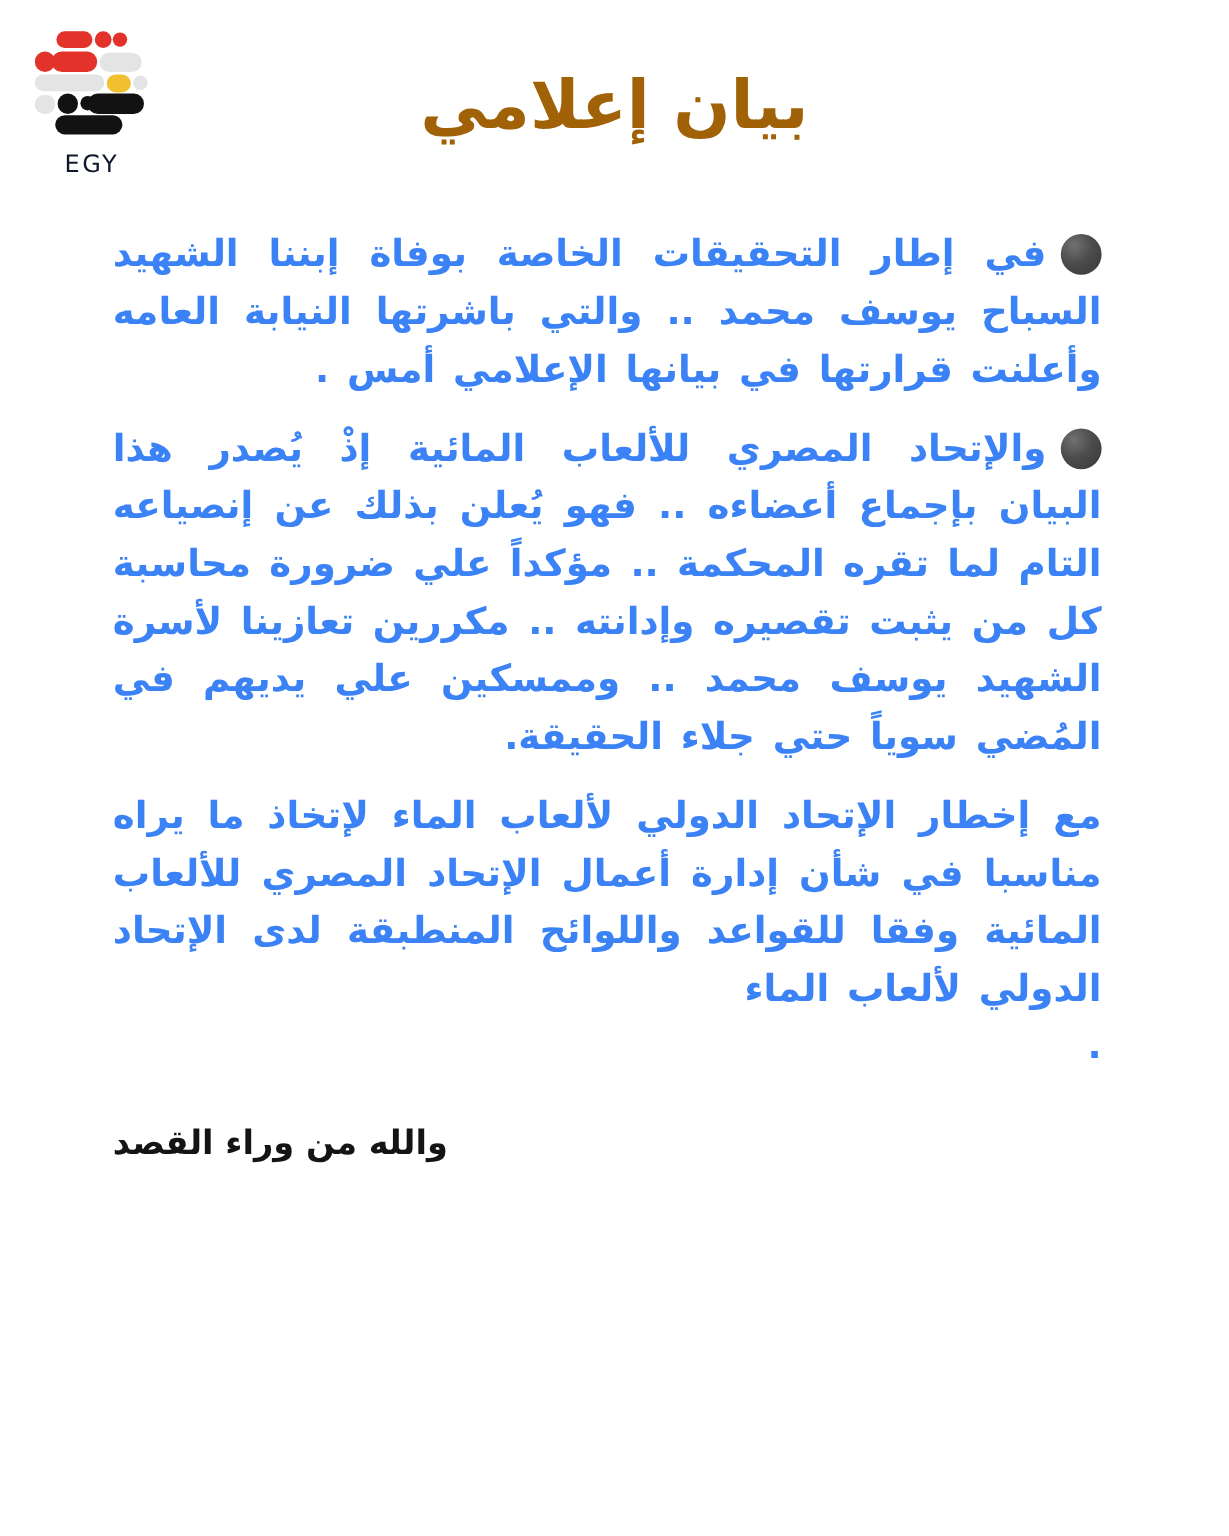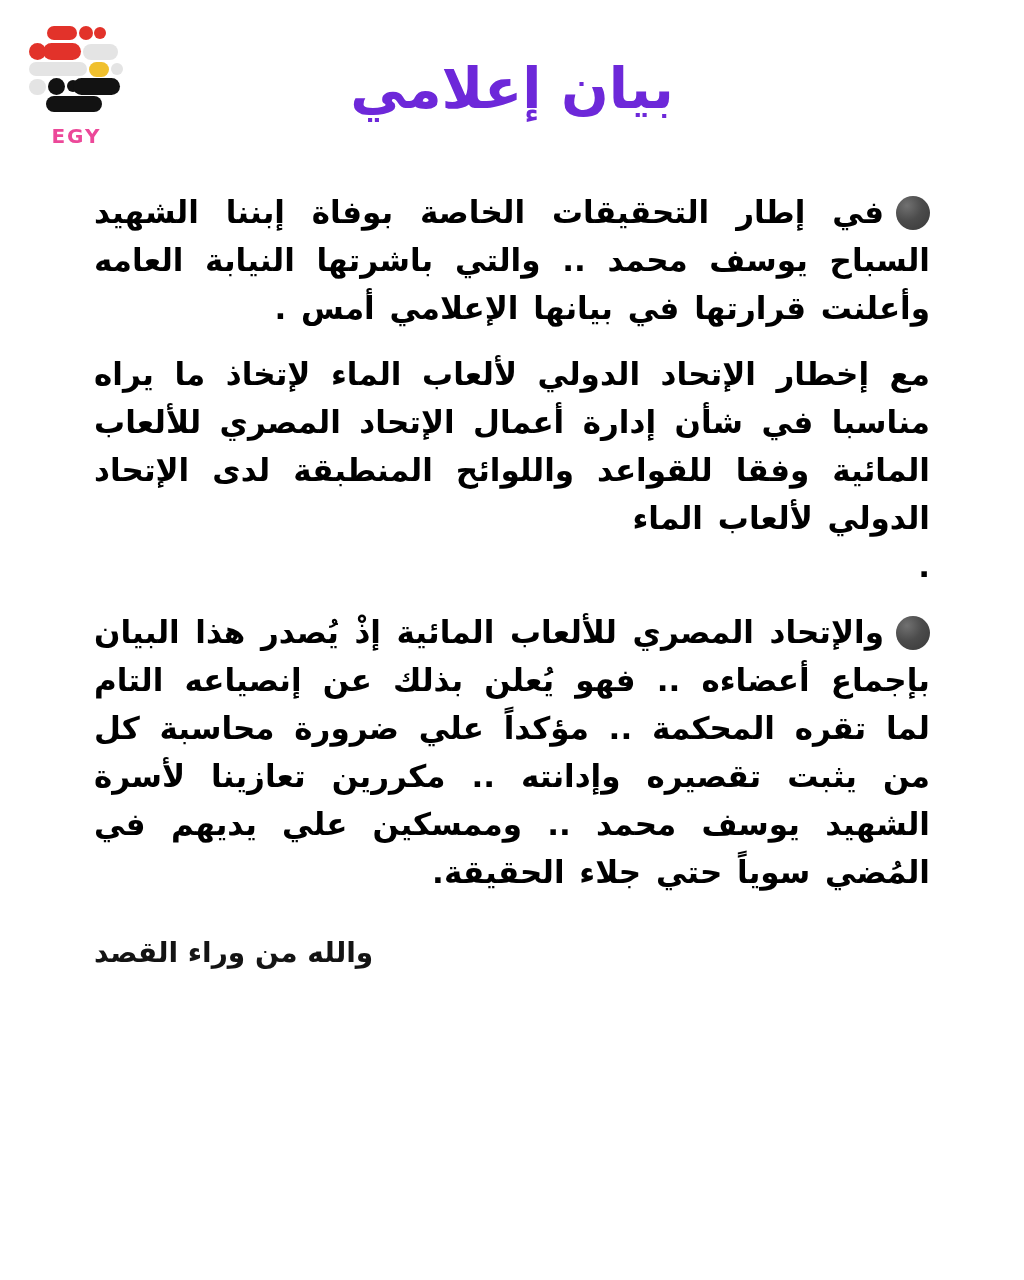--- a/index.html
+++ b/index.html
@@ -53,48 +53,48 @@
   .s13 { left:44px; top:52px; width:47px; height:17px; border-radius:9px; }
   .s14 { left:17px; top:70px; width:56px; height:16px; border-radius:8px; }
   .logo-caption {
     position: absolute;
     left: 0;
     top: 98px;
     width: 95px;
     text-align: center;
     font-size: 20px;
     letter-spacing: 2px;
-    color: #ec4899;
-    font-weight: 700;
+    color: #0f172a;
+    font-weight: 400;
   }
   .page-title {
     margin: 0;
     padding-top: 54px;
     text-align: center;
     direction: rtl;
     font-size: 56px;
     line-height: 70px;
     font-weight: bold;
-    color: #6d28d9;
+    color: #a16207;
   }
 
   
   .statement {
     padding: 12px 94px 0 94px;
     direction: rtl;
   }
   .para {
     direction: rtl;
     text-align: justify;
     font-size: 31px;
     font-weight: bold;
     line-height: 48px;
     word-spacing: 4px;
-    margin: 0 0 18px 0;
-    color: #000000;
+    margin: 0 12px 18px 0;
+    color: #3b82f6;
   }
   .bullet {
     display: inline-block;
     width: 34px;
     height: 34px;
     border-radius: 50%;
     background: radial-gradient(circle at 32% 28%, #717171 0%, #4c4c4c 45%, #383838 100%);
     vertical-align: -7px;
     margin-left: 12px;
   }
@@ -145,26 +145,26 @@
 
   <div class="statement">
 
     <div class="para">
       <span class="bullet"></span><span>في إطار التحقيقات الخاصة بوفاة إبننا الشهيد السباح يوسف محمد .. والتي باشرتها النيابة العامه وأعلنت قرارتها في بيانها الإعلامي أمس .</span>
     </div>
 
 
 
     <div class="para">
-      <span>مع إخطار الإتحاد الدولي لألعاب الماء لإتخاذ ما يراه مناسبا في شأن إدارة أعمال الإتحاد المصري للألعاب المائية وفقا للقواعد واللوائح المنطبقة لدى الإتحاد الدولي لألعاب الماء</span>
-      <div class="trailing-period">.</div>
+      <span class="bullet"></span><span>والإتحاد المصري للألعاب المائية إذْ يُصدر هذا البيان بإجماع أعضاءه .. فهو يُعلن بذلك عن إنصياعه التام لما تقره المحكمة .. مؤكداً علي ضرورة محاسبة كل من يثبت تقصيره وإدانته .. مكررين تعازينا لأسرة الشهيد يوسف محمد .. وممسكين علي يديهم في المُضي سوياً حتي جلاء الحقيقة.</span>
     </div>
 
     <div class="para">
-      <span class="bullet"></span><span>والإتحاد المصري للألعاب المائية إذْ يُصدر هذا البيان بإجماع أعضاءه .. فهو يُعلن بذلك عن إنصياعه التام لما تقره المحكمة .. مؤكداً علي ضرورة محاسبة كل من يثبت تقصيره وإدانته .. مكررين تعازينا لأسرة الشهيد يوسف محمد .. وممسكين علي يديهم في المُضي سوياً حتي جلاء الحقيقة.</span>
+      <span>مع إخطار الإتحاد الدولي لألعاب الماء لإتخاذ ما يراه مناسبا في شأن إدارة أعمال الإتحاد المصري للألعاب المائية وفقا للقواعد واللوائح المنطبقة لدى الإتحاد الدولي لألعاب الماء</span>
+      <div class="trailing-period">.</div>
     </div>
 
   </div>
 
   <div class="signature">
     <div>والله من وراء القصد</div>
 
   </div>
 
 </div>

